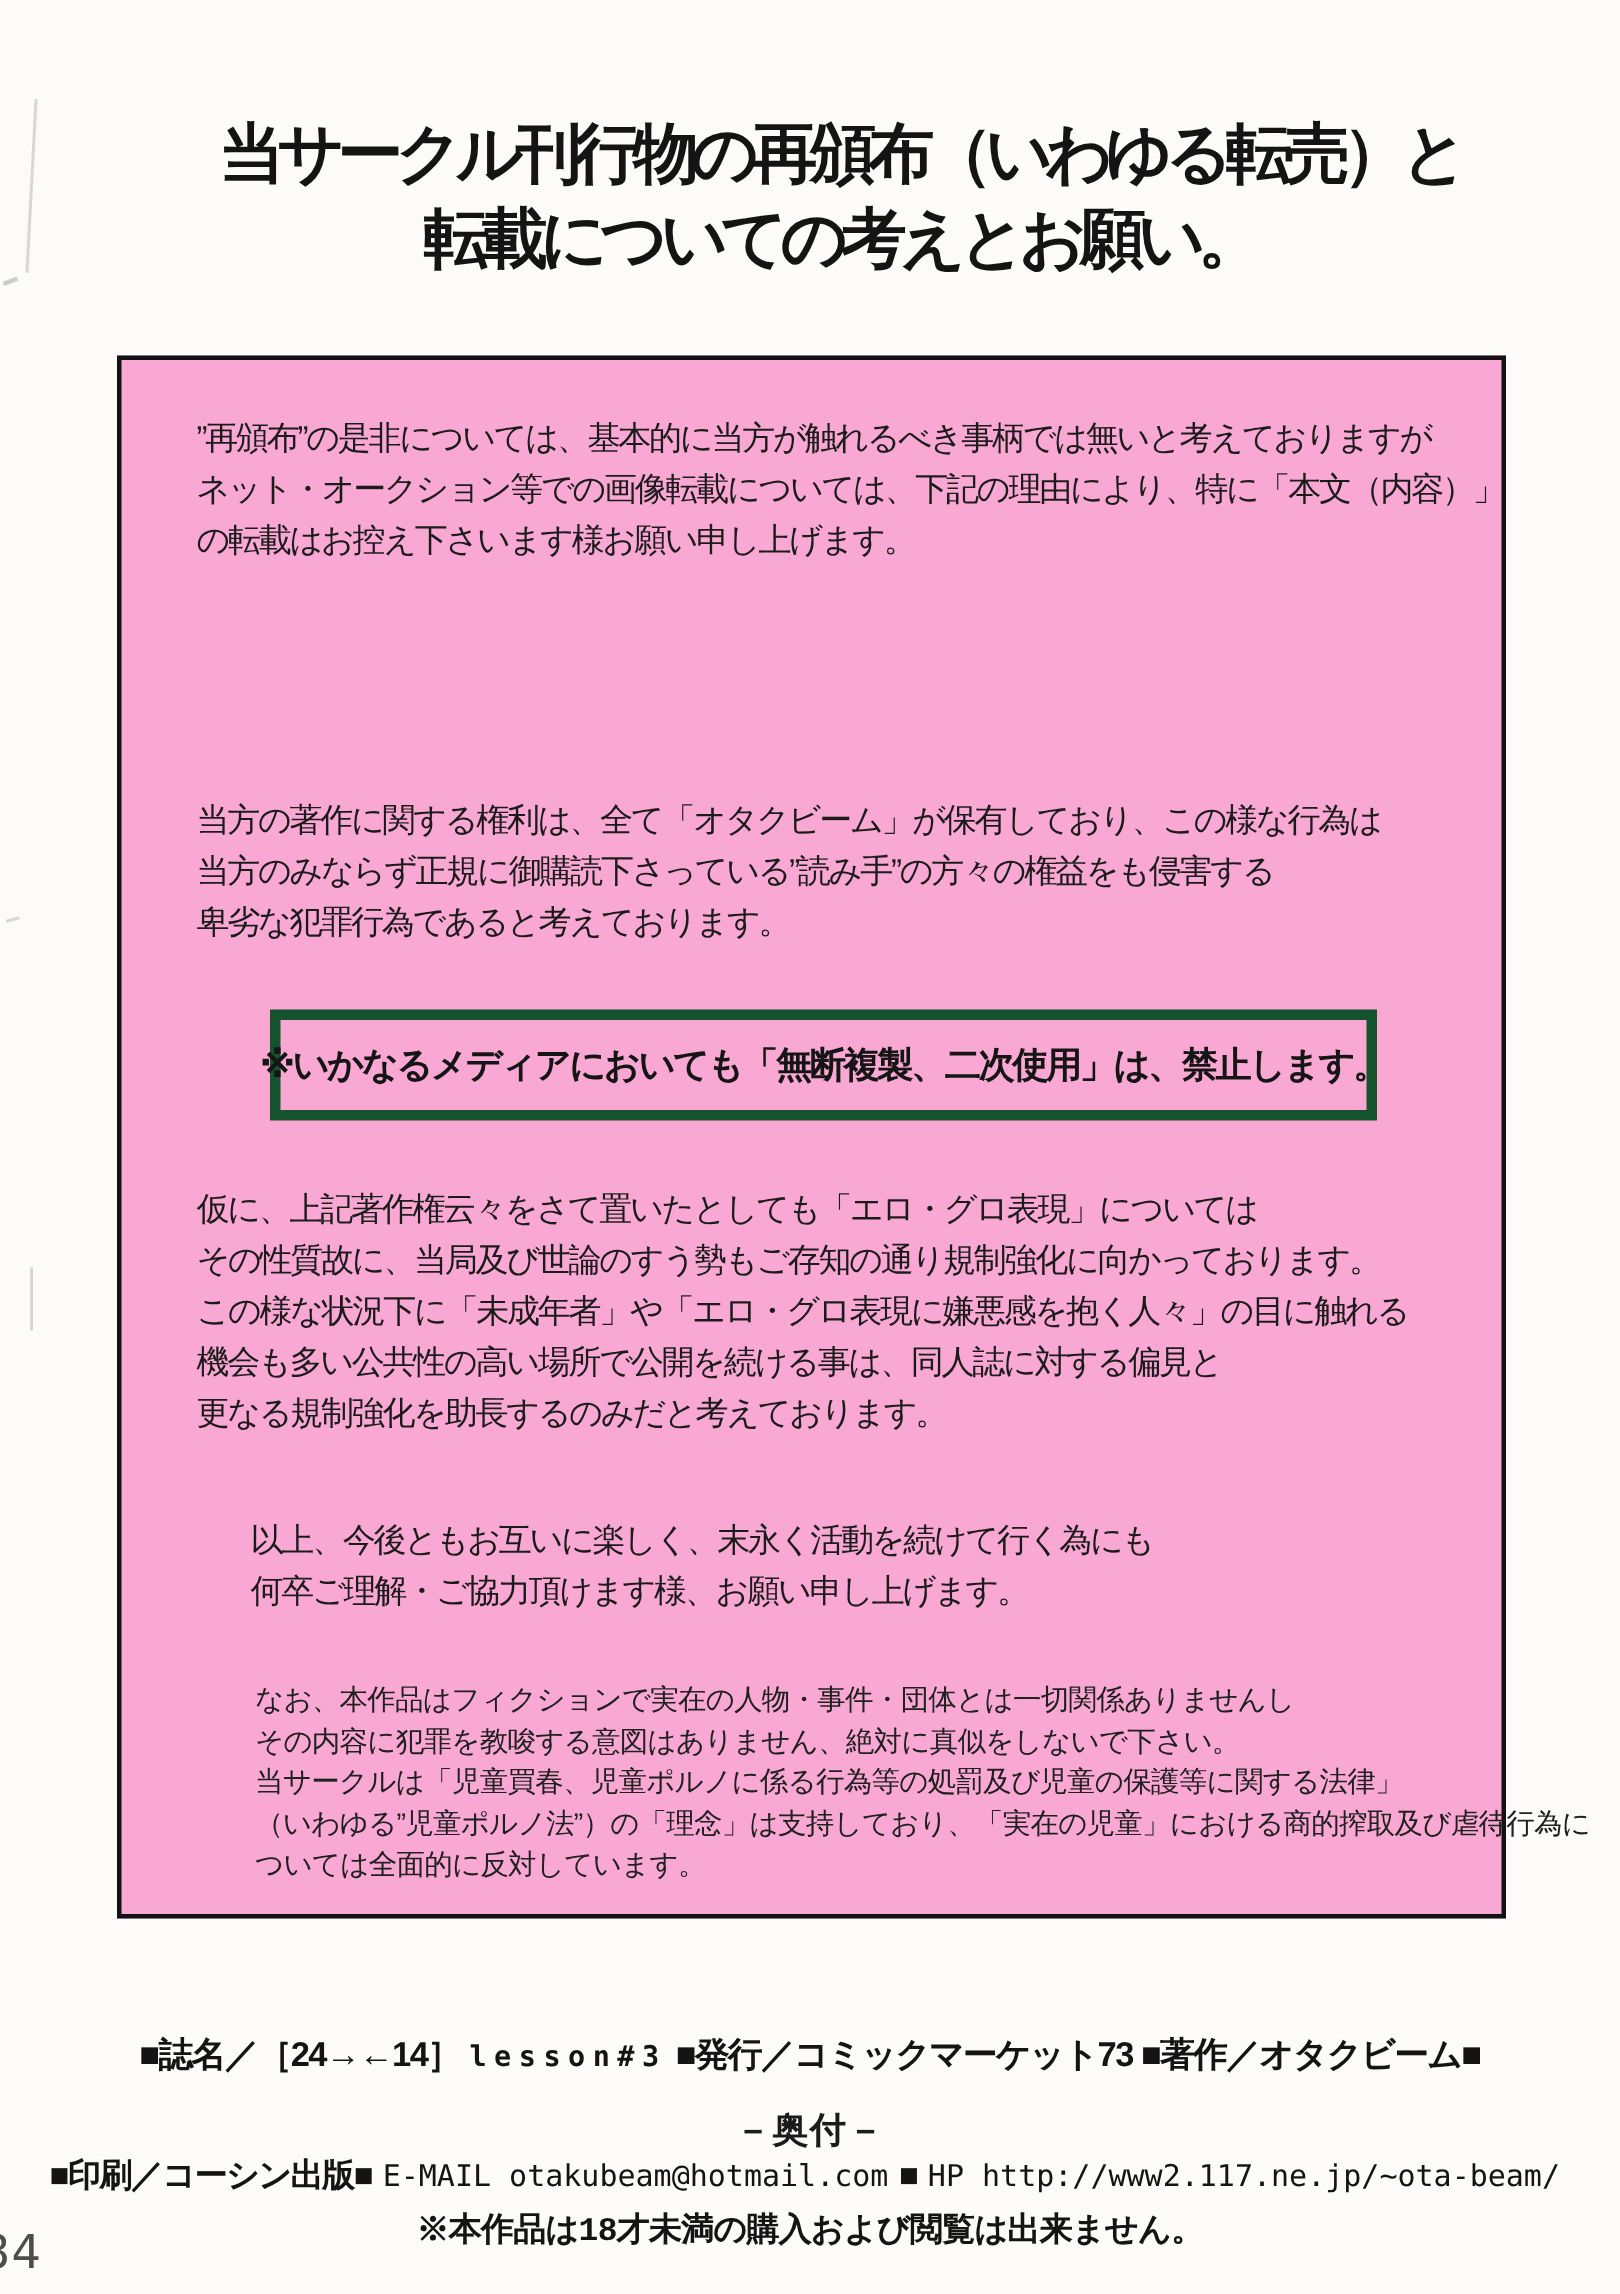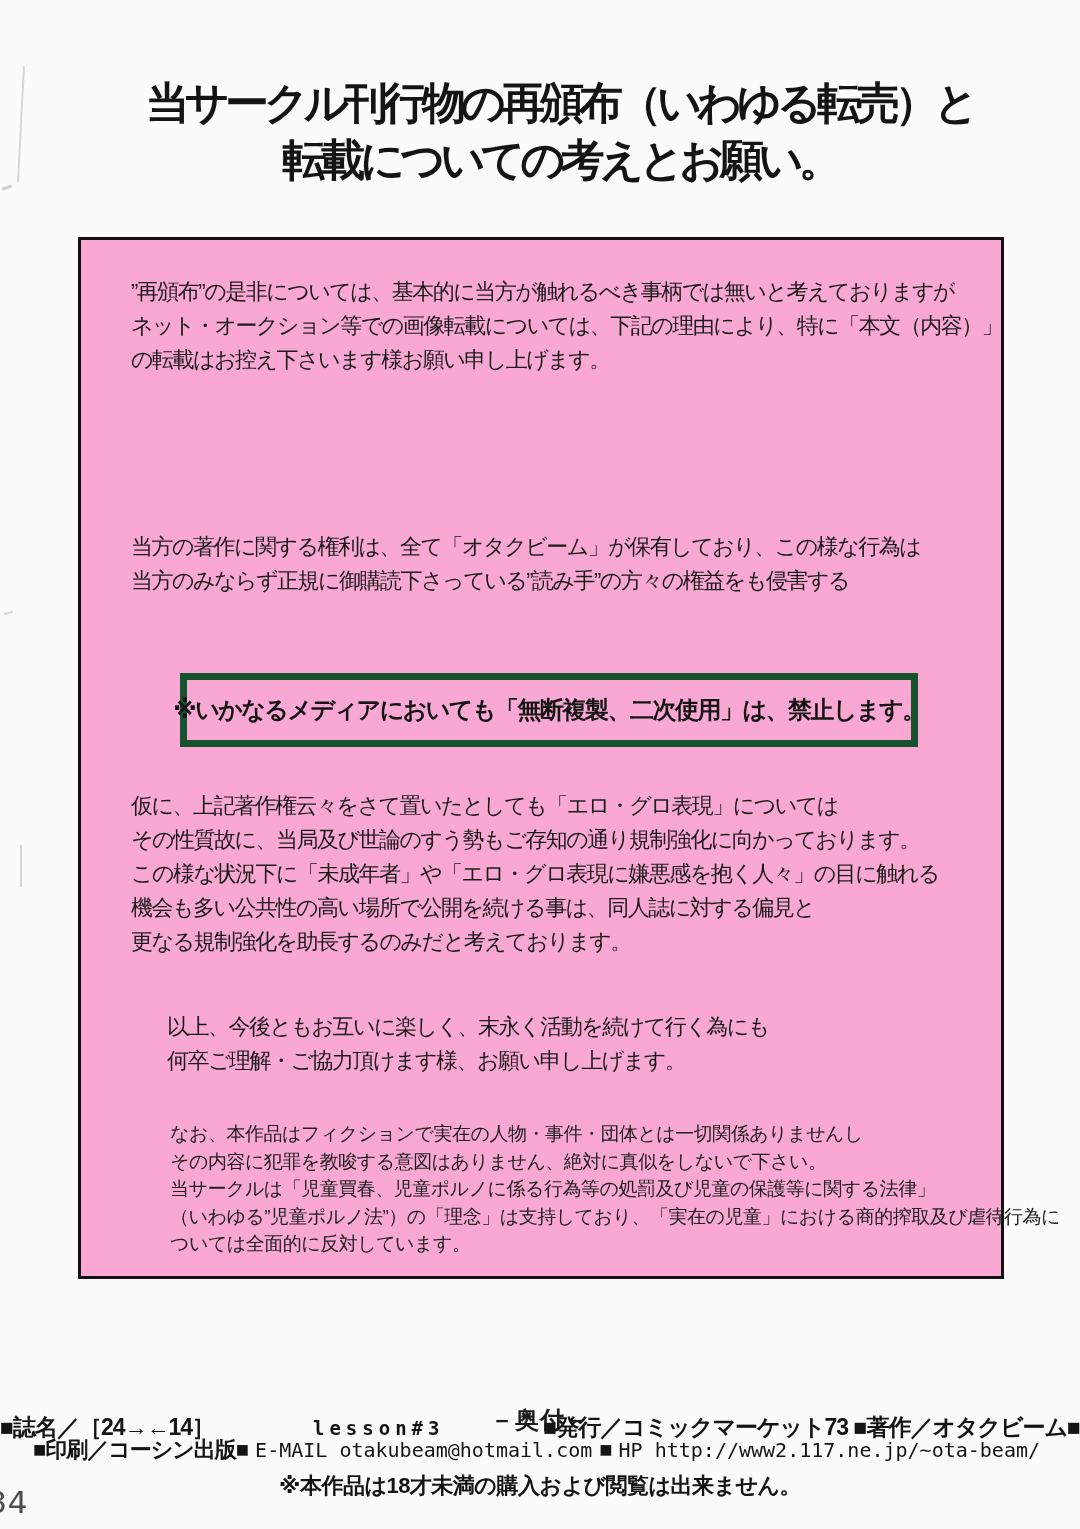--- a/index.html
+++ b/index.html
@@ -58,31 +58,31 @@
   .colophon-header {
     position:absolute; top:1404px; left:0; width:1080px;
     text-align:center; font-size:24px; font-weight:700;
     letter-spacing:1px; color:#1b1b1b;
   }
   .colophon-line {
     position:absolute; left:0; width:1080px;
     display:flex; align-items:baseline; justify-content:center;
     white-space:nowrap; color:#141414;
   }
-  .colo1 { top:1412px; font-size:23px; font-weight:700; letter-spacing:-1px;justify-content:space-between; }
+  .colo1 { top:1354px; font-size:23px; font-weight:700; letter-spacing:-1px; }
   .colo1 .lesson {
     font-family:"DejaVu Sans Mono","Liberation Mono",monospace;
     font-size:19px; font-weight:600; letter-spacing:5px; margin:0 6px;
   }
   .colo2 { top:1435px; font-size:22px; font-weight:700; letter-spacing:-1px; }
   .colo2 .mono {
     font-family:"DejaVu Sans Mono","Liberation Mono",monospace;
     font-size:20px; font-weight:500; letter-spacing:0; margin:0 7px;
   }
-  .colo3 { top:1471px; font-size:22px; font-weight:700; letter-spacing:-0.5px; }
+  .colo3 { top:1471px; font-size:22px; font-weight:700; letter-spacing:-0.5px;font-family:Liberation Mono, monospace; }
   .page-number {
     position:absolute; left:-13px; top:1484px;
     font-size:31px; color:#4d4d4d; letter-spacing:1px;
     font-family:"DejaVu Sans","Liberation Sans",sans-serif;
   }
   
   .scratch { position:absolute; background:#d9d7d3; }
   .s1 { left:20px; top:66px;  width:2px; height:116px; transform:rotate(3deg); }
   .s2 { left:2px;  top:186px; width:10px; height:3px; transform:rotate(-20deg); background:#cfcdc9; }
   .s3 { left:4px;  top:612px; width:9px; height:2px; transform:rotate(-15deg); }
@@ -108,20 +108,21 @@
     <div class="para p1">
       <div class="line">”再頒布”の是非については、基本的に当方が触れるべき事柄では無いと考えておりますが</div>
       <div class="line">ネット・オークション等での画像転載については、下記の理由により、特に「本文（内容）」</div>
       <div class="line">の転載はお控え下さいます様お願い申し上げます。</div>
     </div>
 
 
     <div class="para p3">
       <div class="line">当方の著作に関する権利は、全て「オタクビーム」が保有しており、この様な行為は</div>
       <div class="line">当方のみならず正規に御購読下さっている”読み手”の方々の権益をも侵害する</div>
+      <div class="line">卑劣な犯罪行為であると考えております。</div>
     </div>
 
     <div class="notice-box">
       <span class="notice-text">※いかなるメディアにおいても「無断複製、二次使用」は、禁止します。</span>
     </div>
 
     <div class="para p4">
       <div class="line">仮に、上記著作権云々をさて置いたとしても「エロ・グロ表現」については</div>
       <div class="line">その性質故に、当局及び世論のすう勢もご存知の通り規制強化に向かっております。</div>
       <div class="line">この様な状況下に「未成年者」や「エロ・グロ表現に嫌悪感を抱く人々」の目に触れる</div>

